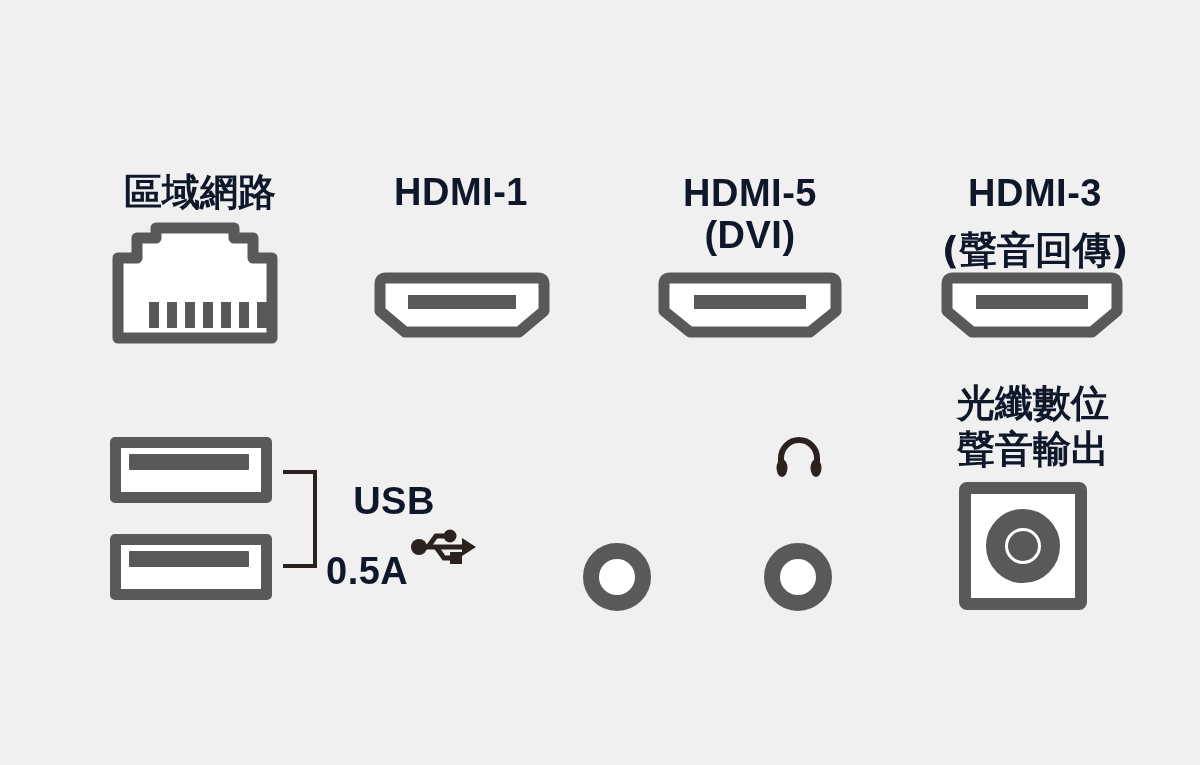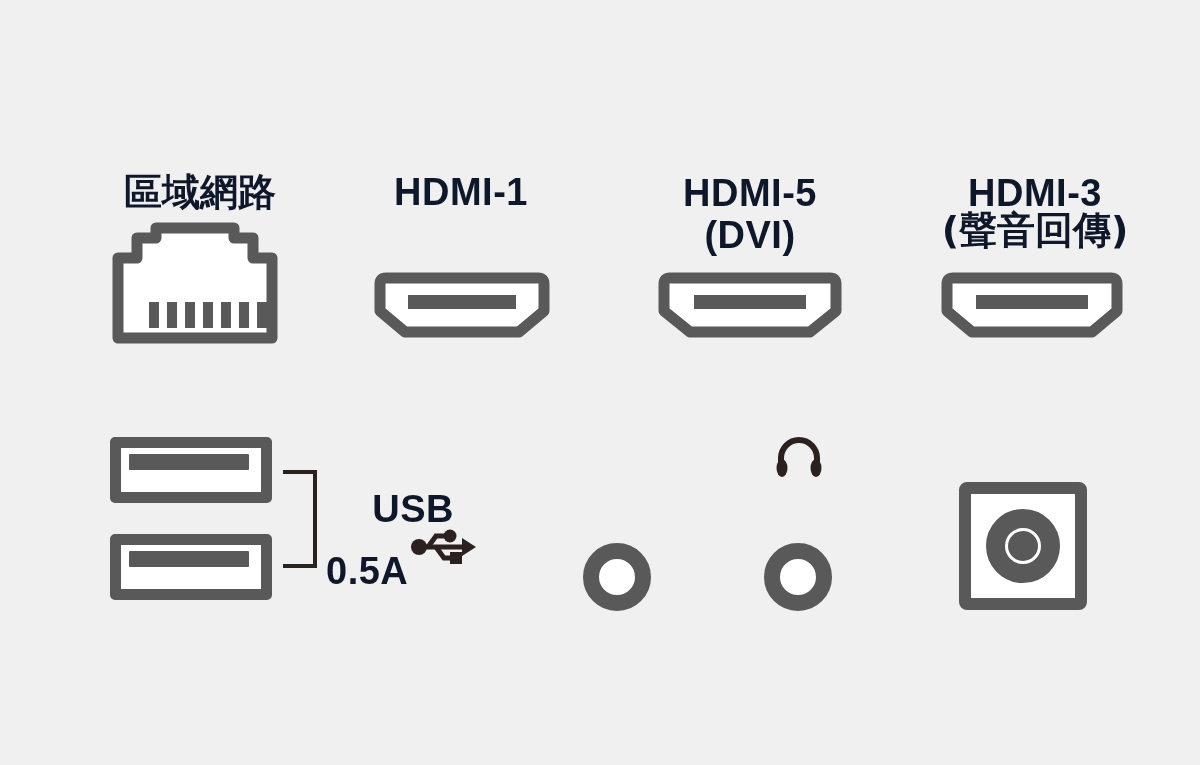--- a/index.html
+++ b/index.html
@@ -134,40 +134,40 @@
   <div class="label two-line" style="left:650px; top:212px; width:200px;">(DVI)</div>
 
   <div class="abs" style="left:657px; top:272px; width:186px; height:66px;">
     <svg width="186" height="66" viewBox="0 0 186 66" xmlns="http://www.w3.org/2000/svg">
       <path d="M7 12 Q7 6 13 6 L173 6 Q179 6 179 12 L179 39 L153 60 L33 60 L7 39 Z" fill="#ffffff" stroke="#595959" stroke-width="11" stroke-linejoin="round"></path>
       <rect x="37" y="23" width="112" height="14" fill="#595959"></rect>
     </svg>
   </div>
 
   <div class="label two-line" style="left:935px; top:170px; width:200px;">HDMI-3</div>
-  <div class="label two-line cjk" style="left:925px; top:207px; width:220px;">(聲音回傳)</div>
+  <div class="label two-line cjk" style="left:925px; top:227px; width:220px;">(聲音回傳)</div>
 
   <div class="abs" style="left:940px; top:272px; width:184px; height:66px;">
     <svg width="184" height="66" viewBox="0 0 184 66" xmlns="http://www.w3.org/2000/svg">
       <path d="M7 12 Q7 6 13 6 L171 6 Q177 6 177 12 L177 39 L152 60 L32 60 L7 39 Z" fill="#ffffff" stroke="#595959" stroke-width="11" stroke-linejoin="round"></path>
       <rect x="36" y="23" width="112" height="14" fill="#595959"></rect>
     </svg>
   </div>
 
   <div class="usb-port" style="left:110px; top:437px; width:162px; height:66px;">
     <div class="usb-bar" style="left:8px; top:6px; width:120px; height:16px;"></div>
   </div>
 
   <div class="usb-port" style="left:110px; top:534px; width:162px; height:66px;">
     <div class="usb-bar" style="left:8px; top:6px; width:120px; height:16px;"></div>
   </div>
 
   <div class="bracket" style="left:283px; top:470px; width:34px; height:98px;"></div>
 
-  <div class="label" style="left:334px; top:479px; width:120px; text-align:right;margin-top:8px;">USB</div>
+  <div class="label" style="left:334px; top:479px; width:120px; text-align:center;">USB</div>
   <div class="label" style="left:326px; top:525px; width:120px; text-align:left;margin-top:24px;">0.5A</div>
 
   <div class="abs" style="left:410px; top:524px; width:68px; height:44px;">
     <svg width="68" height="44" viewBox="0 0 68 44" xmlns="http://www.w3.org/2000/svg">
       <g fill="none" stroke="#2b211e" stroke-width="5" stroke-linecap="butt">
         <line x1="9" y1="23" x2="56" y2="23"></line>
         <path d="M18 23 L26 12 L38 12"></path>
         <path d="M26 23 L34 34 L44 34"></path>
       </g>
       <circle cx="9" cy="23" r="8" fill="#2b211e"></circle>
@@ -184,19 +184,21 @@
     <svg width="46" height="42" viewBox="0 0 46 42" xmlns="http://www.w3.org/2000/svg">
       <path d="M5 28 L5 21 A18 18 0 0 1 41 21 L41 28" fill="none" stroke="#2b211e" stroke-width="6" stroke-linecap="round"></path>
       <ellipse cx="6" cy="31" rx="5.5" ry="9" fill="#2b211e"></ellipse>
       <ellipse cx="40" cy="31" rx="5.5" ry="9" fill="#2b211e"></ellipse>
     </svg>
   </div>
 
 
   <div class="jack" style="left:764px; top:543px; width:68px; height:68px;"></div>
 
+  <div class="label cjk" style="left:933px; top:381px; width:200px;">光纖數位</div>
+  <div class="label cjk" style="left:933px; top:427px; width:200px;">聲音輸出</div>
 
   <div class="optical-box" style="left:959px; top:482px; width:128px; height:128px;">
     <div class="optical-ring" style="left:15px; top:15px; width:74px; height:74px;"></div>
     <div class="optical-dot" style="left:37px; top:37px; width:30px; height:30px;"></div>
   </div>
 
 </div>
 
 </body></html>

